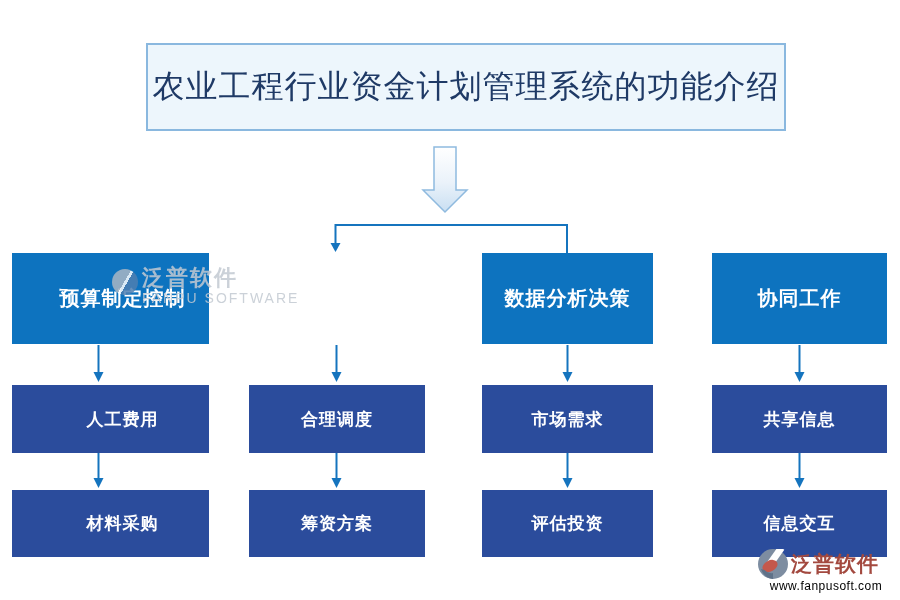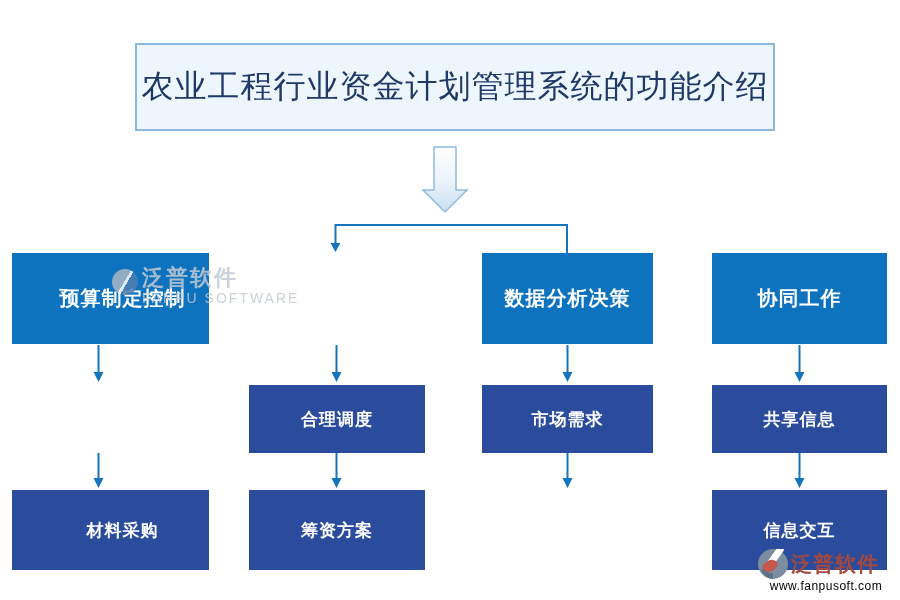--- a/index.html
+++ b/index.html
@@ -3,41 +3,41 @@
 <meta charset="utf-8">
 <style>
   html,body{margin:0;padding:0;background:#ffffff;}
   .canvas{
     position:relative;width:900px;height:600px;background:#ffffff;
     overflow:hidden;
     font-family:"Liberation Serif","DejaVu Serif",serif;
   }
   
   .title-box{
-    position:absolute;left:135px;top:43px;width:640px;height:88px;
+    position:absolute;left:146px;top:43px;width:640px;height:88px;
     background:#EDF6FC;border:2px solid #8AB8DF;box-sizing:border-box;
     display:flex;align-items:center;justify-content:center;
   }
   .title-text{
     font-size:32px;color:#1F3A66;letter-spacing:1px;white-space:nowrap;
   }
   
   .connectors{position:absolute;left:0;top:0;width:900px;height:600px;}
   
   .node{
     position:absolute;display:flex;align-items:center;justify-content:center;
     color:#ffffff;font-weight:bold;text-align:center;letter-spacing:1px;
   }
   .c1{left:12px;width:173px;padding-left:24px;}
   .c2{left:249px;width:176px;}
   .c3{left:482px;width:171px;}
   .c4{left:712px;width:175px;}
   .r1{top:253px;height:91px;background:#0D73BF;font-size:20px;}
   .r2{top:385px;height:68px;background:#2B4C9C;font-size:17px;}
-  .r3{top:490px;height:80px;background:#2B4C9C;font-size:17px;}
+  .r3{top:490px;height:67px;background:#2B4C9C;font-size:17px;}
   
   .watermark{
     position:absolute;left:112px;top:266px;display:flex;align-items:flex-start;
     opacity:0.85;pointer-events:none;z-index:5;
   }
   .wm-circle{
     width:26px;height:26px;border-radius:50%;flex:0 0 auto;margin-top:3px;
     background:linear-gradient(300deg,#4E7FB2 44%,#ffffff 44%,#ffffff 52%,#AAB6C4 52%);
   }
   .wm-textcol{display:flex;flex-direction:column;margin-left:4px;}
@@ -97,36 +97,42 @@
 
     <line x1="799.5" y1="345" x2="799.5" y2="373" stroke="#1574BE" stroke-width="2"></line>
     <polygon points="794.5,372 804.5,372 799.5,382" fill="#1574BE"></polygon>
     <line x1="799.5" y1="453" x2="799.5" y2="479" stroke="#1574BE" stroke-width="2"></line>
     <polygon points="794.5,478 804.5,478 799.5,488" fill="#1574BE"></polygon>
   </svg>
 
   <div class="node c1 r1">
     <span>预算制定控制</span>
   </div>
+  <div class="node c1 r2">
+    <span>人工费用</span>
+  </div>
   <div class="node c1 r3">
     <span>材料采购</span>
   </div>
 
   <div class="node c2 r2">
     <span>合理调度</span>
   </div>
   <div class="node c2 r3">
     <span>筹资方案</span>
   </div>
 
   <div class="node c3 r1">
     <span>数据分析决策</span>
   </div>
   <div class="node c3 r2">
     <span>市场需求</span>
+  </div>
+  <div class="node c3 r3">
+    <span>评估投资</span>
   </div>
 
   <div class="node c4 r1">
     <span>协同工作</span>
   </div>
   <div class="node c4 r2">
     <span>共享信息</span>
   </div>
   <div class="node c4 r3">
     <span>信息交互</span>

